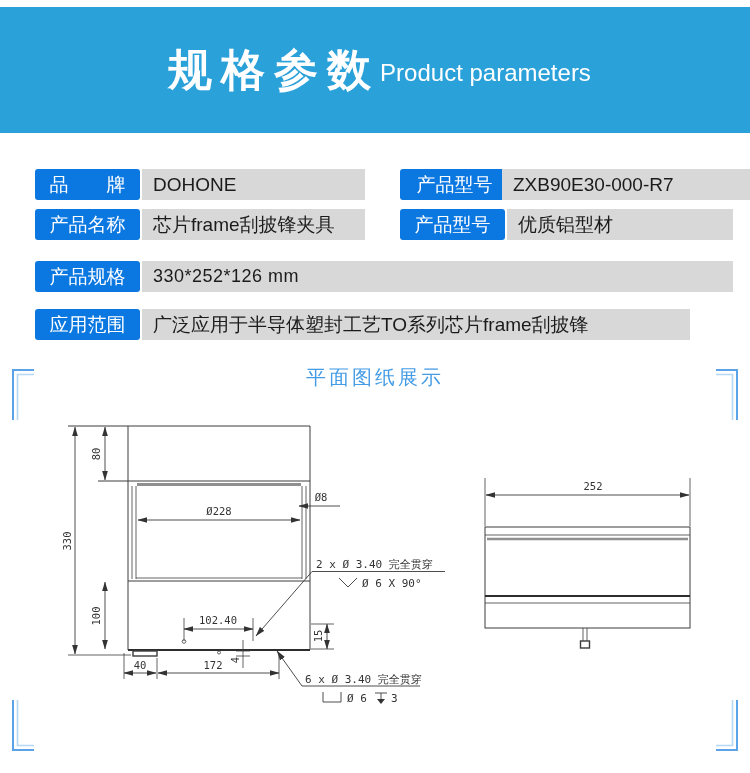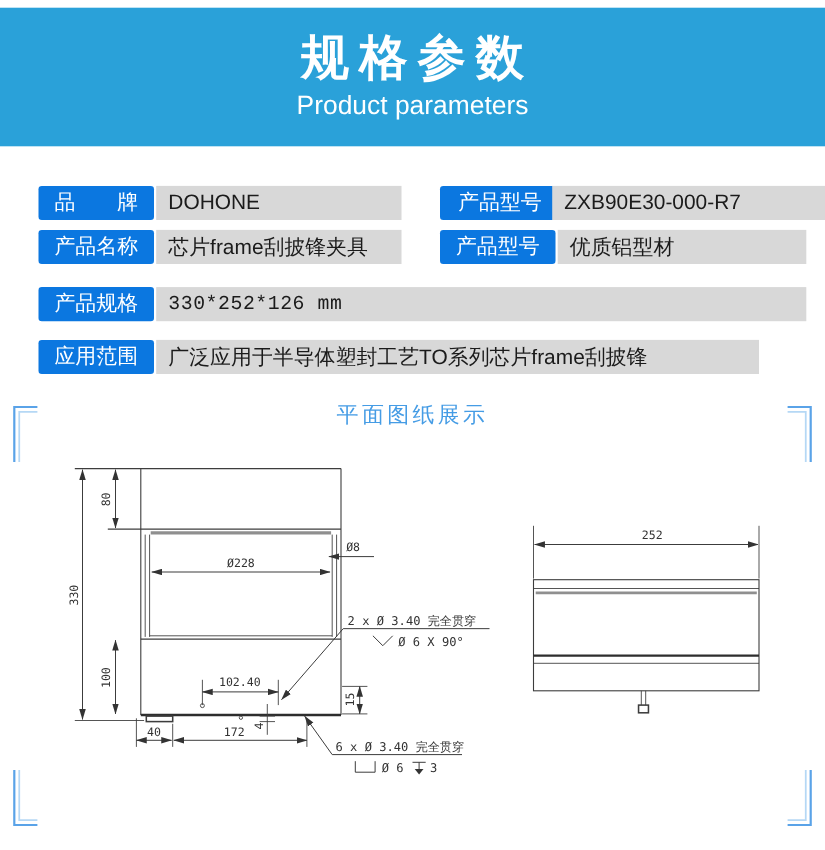--- a/index.html
+++ b/index.html
@@ -1,23 +1,23 @@
 <!DOCTYPE html>
 <html><head>
 <meta charset="utf-8">
 <style>
   *{margin:0;padding:0;box-sizing:border-box}
   html,body{background:#fff}
   body{width:750px;height:773px;position:relative;font-family:"Liberation Sans","DejaVu Sans",sans-serif;overflow:hidden}
-  .banner{position:absolute;left:0;top:7px;width:750px;height:126px;background:#2aa1d9;display:flex;flex-direction:column;align-items:center;justify-content:center;color:#fff}
+  .banner{position:absolute;left:0;top:7px;width:750px;height:126px;background:#2aa1d9;display:flex;flex-direction:row;align-items:center;justify-content:center;color:#fff}
   .banner-title{font-size:44px;font-weight:bold;letter-spacing:9px;text-indent:9px;line-height:1.1}
   .banner-sub{font-size:24px;font-weight:normal;margin-top:5px}
   .lbl{position:absolute;height:31px;background:#0b77e0;color:#fff;font-size:19px;display:flex;align-items:center;justify-content:center;border-radius:3px;white-space:pre;line-height:31px}
   .val{position:absolute;height:31px;background:#d8d8d8;color:#1b1b1b;font-size:19px;display:flex;align-items:center;padding-left:11px;border-radius:0;white-space:pre}
-  .mono{font-family:Liberation Mono, monospace;font-size:18px;letter-spacing:0.5px}
+  .mono{font-family:Liberation Sans, sans-serif;font-size:18px;letter-spacing:0.5px}
   .sec-title{position:absolute;left:0;top:364px;width:750px;text-align:center;color:#459ce5;font-size:20px;letter-spacing:3px;font-weight:normal}
   svg.overlay{position:absolute;left:0;top:0;pointer-events:none}
   .ln{stroke:#3d3d3d;stroke-width:1;fill:none}
   .thn{stroke:#3d3d3d;stroke-width:0.8;fill:none}
   .thk{stroke:#2d2d2d;stroke-width:2.2;fill:none}
   .gry{stroke:#8f8f8f;stroke-width:3;fill:none}
   .dln{stroke:#3a3a3a;stroke-width:0.9;fill:none}
   .dim{font-family:"DejaVu Sans Mono","Liberation Mono",monospace;font-size:10.5px;fill:#333}
   .ann{font-family:"DejaVu Sans Mono","Liberation Mono",monospace;font-size:11px;fill:#333}
   .blue1{stroke:#5aa3e8;stroke-width:2;fill:none}

